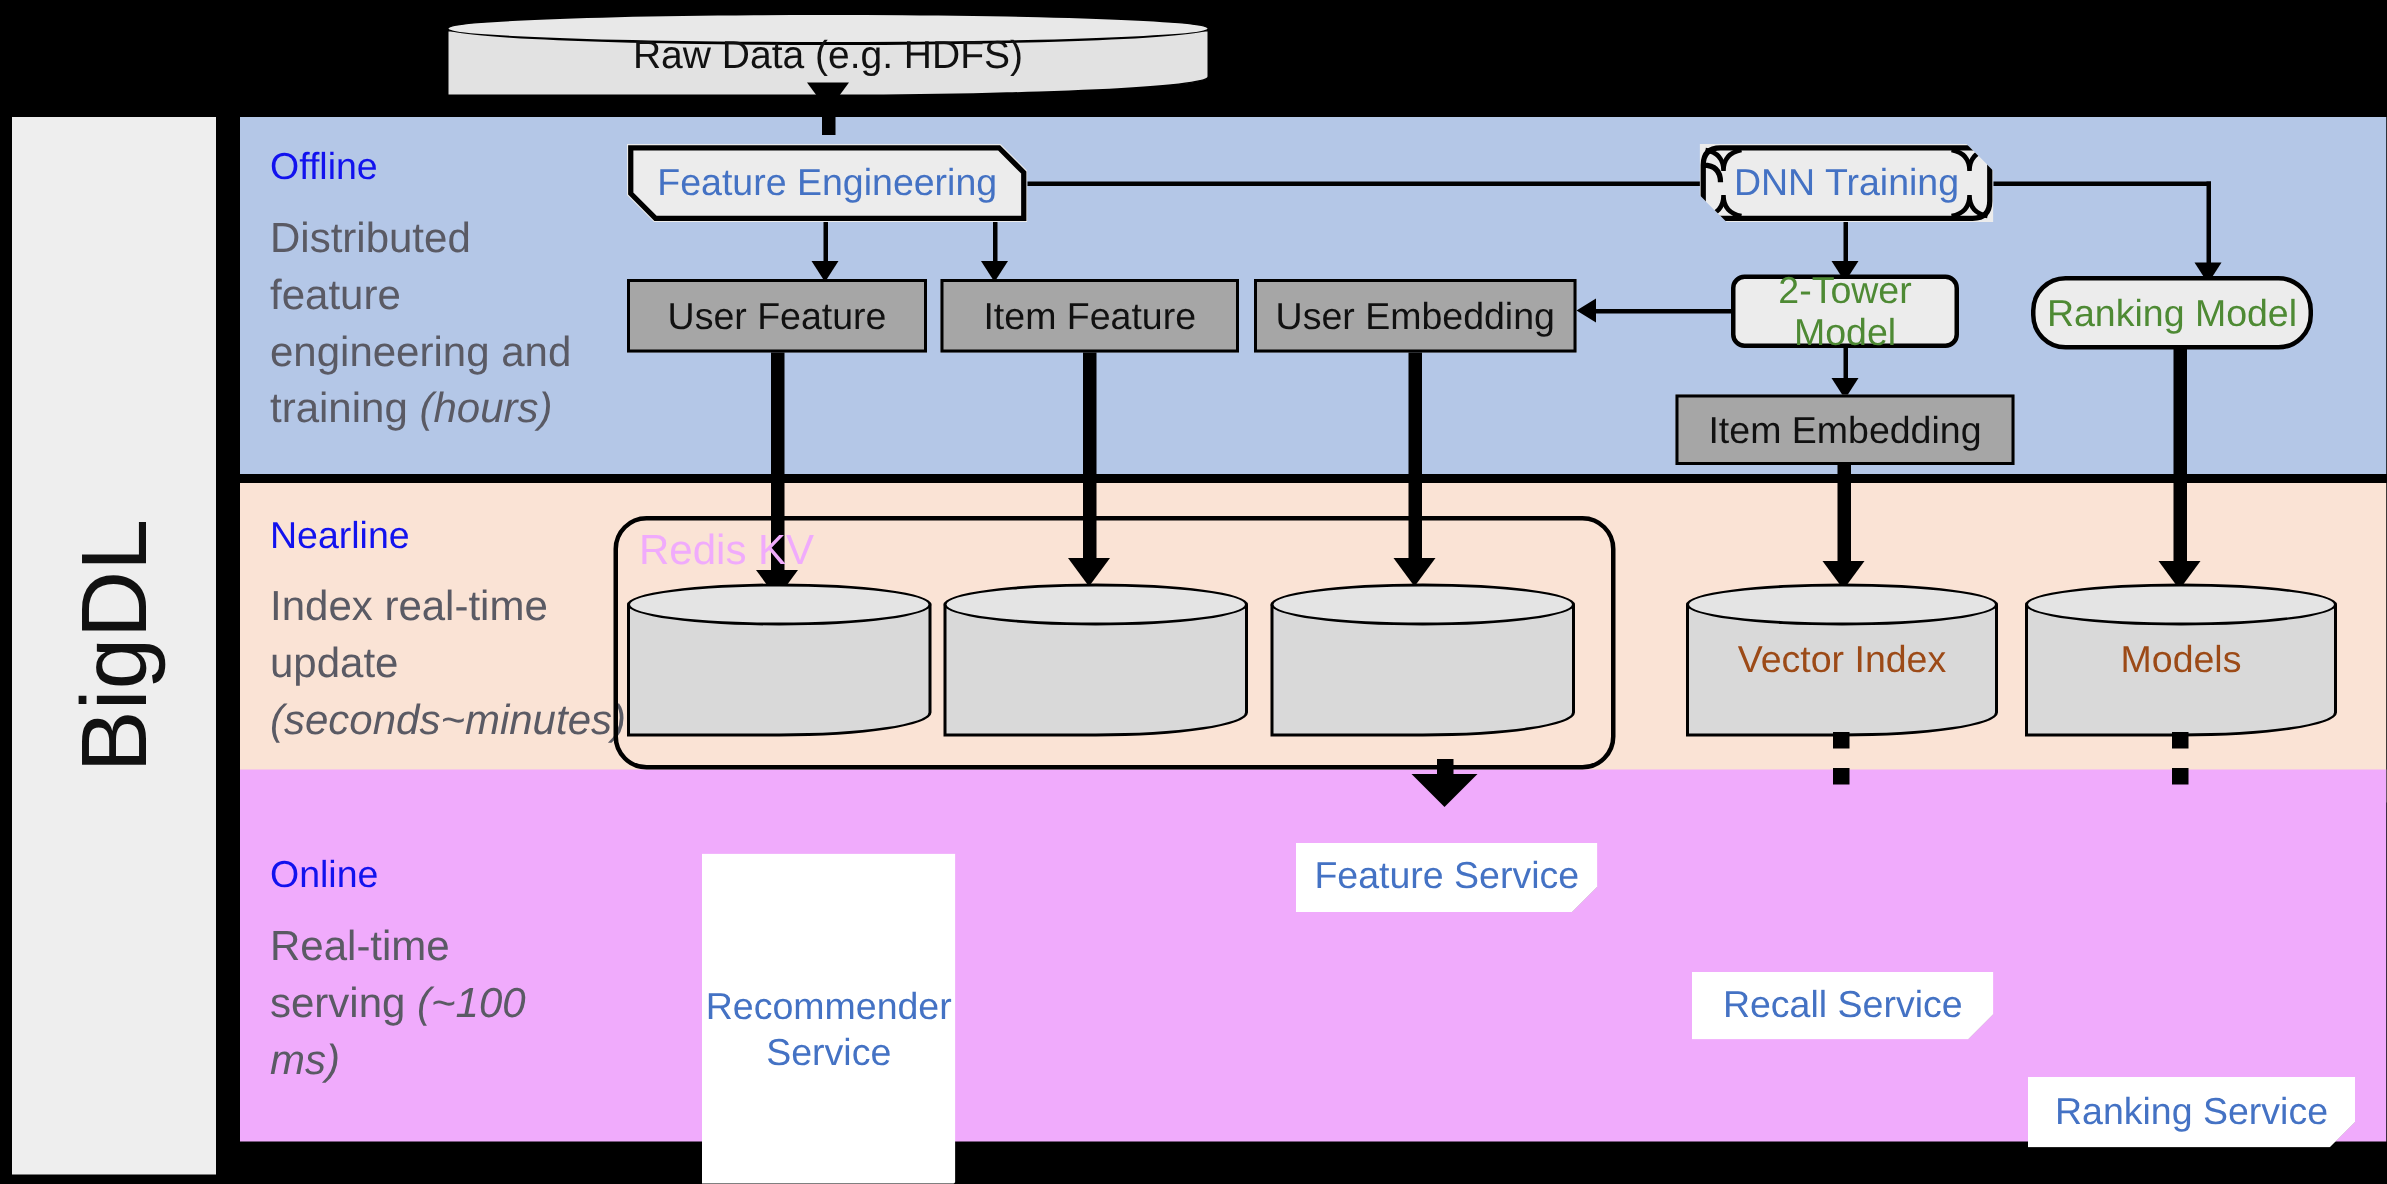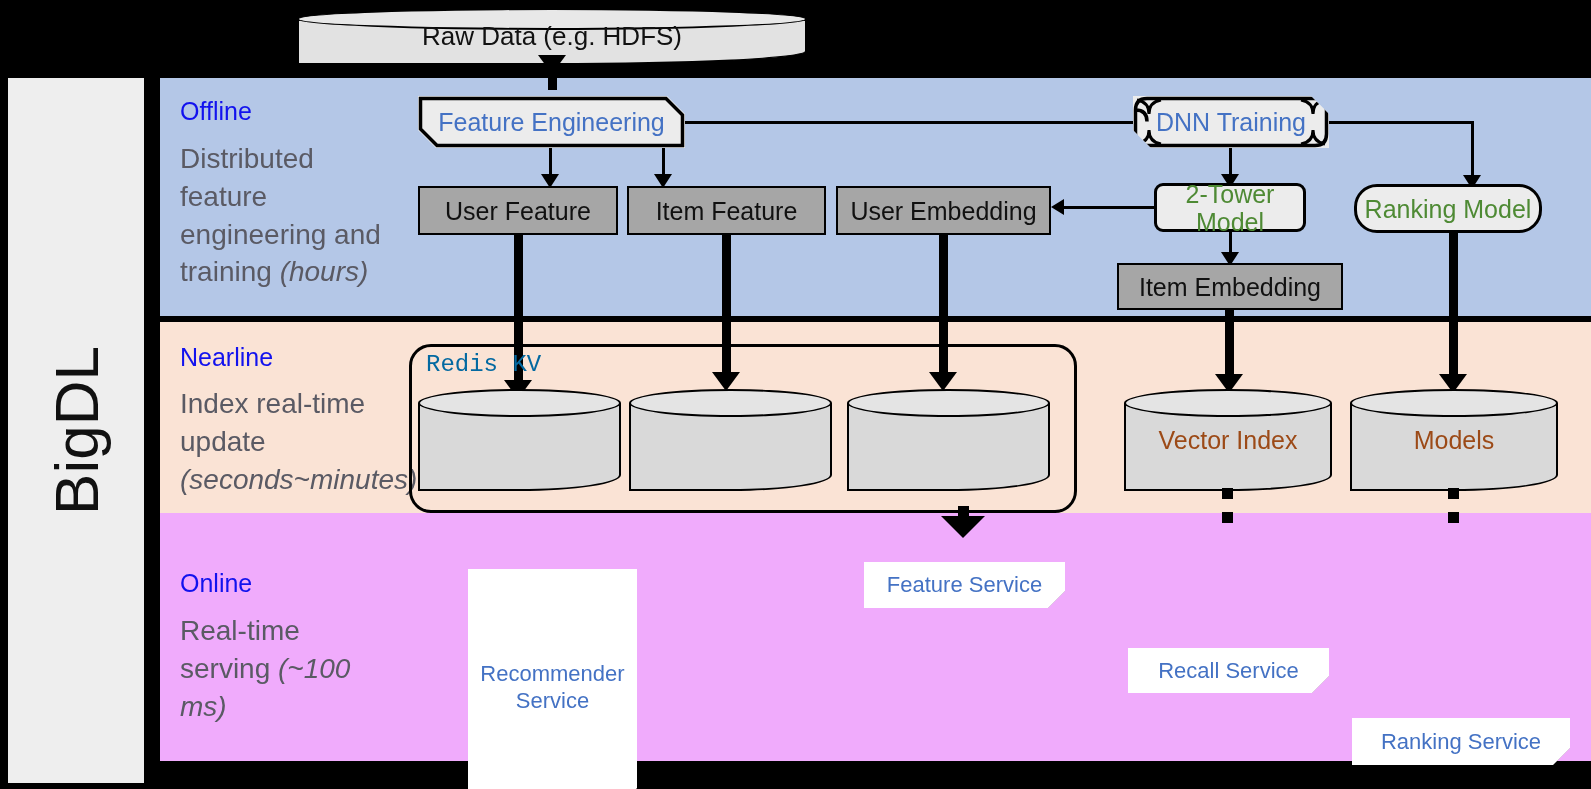--- a/index.html
+++ b/index.html
@@ -53,24 +53,24 @@
   .rawcyl{position:absolute;}
   .rawcyl .body{position:absolute;left:0;right:0;top:11px;bottom:0;background:#e2e2e2;
                 border:2.5px solid #000;border-radius:0 0 50%/0 0 14px 14px;}
   .rawcyl .top{position:absolute;left:0;right:0;top:0;height:22px;background:#e8e8e8;
                border:2.5px solid #000;border-radius:50%;box-sizing:border-box;}
   .rawcyl .lbl{position:absolute;inset:0;display:flex;align-items:center;
                justify-content:center;color:#111;font-size:26px;z-index:3;}
 
   
   .group{position:absolute;border:3px solid #000;border-radius:22px;background:transparent;}
-  .group-label{position:absolute;color:#0369a1;font-size:24px;white-space:nowrap;font-family:Liberation Mono, monospace;}
-
-  
-  .note{position:absolute;background:#fff;color:#4472c4;font-size:22px;
+  .group-label{position:absolute;color:#f0abfc;font-size:28px;white-space:nowrap;}
+
+  
+  .note{position:absolute;background:#fff;color:#4472c4;font-size:25px;
         display:flex;align-items:center;justify-content:center;text-align:center;
         line-height:1.25;
         clip-path:polygon(0 0, 100% 0, 100% calc(100% - 17px), calc(100% - 17px) 100%, 0 100%);}
   .note .fold{position:absolute;right:0;bottom:0;width:17px;height:17px;
               background:#9a9a9a;
               clip-path:polygon(100% 0, 0 100%, 100% 100%);}
 
   
   .thin-line{position:absolute;background:#000;}
   .thick{position:absolute;background:#000;width:9px;}

